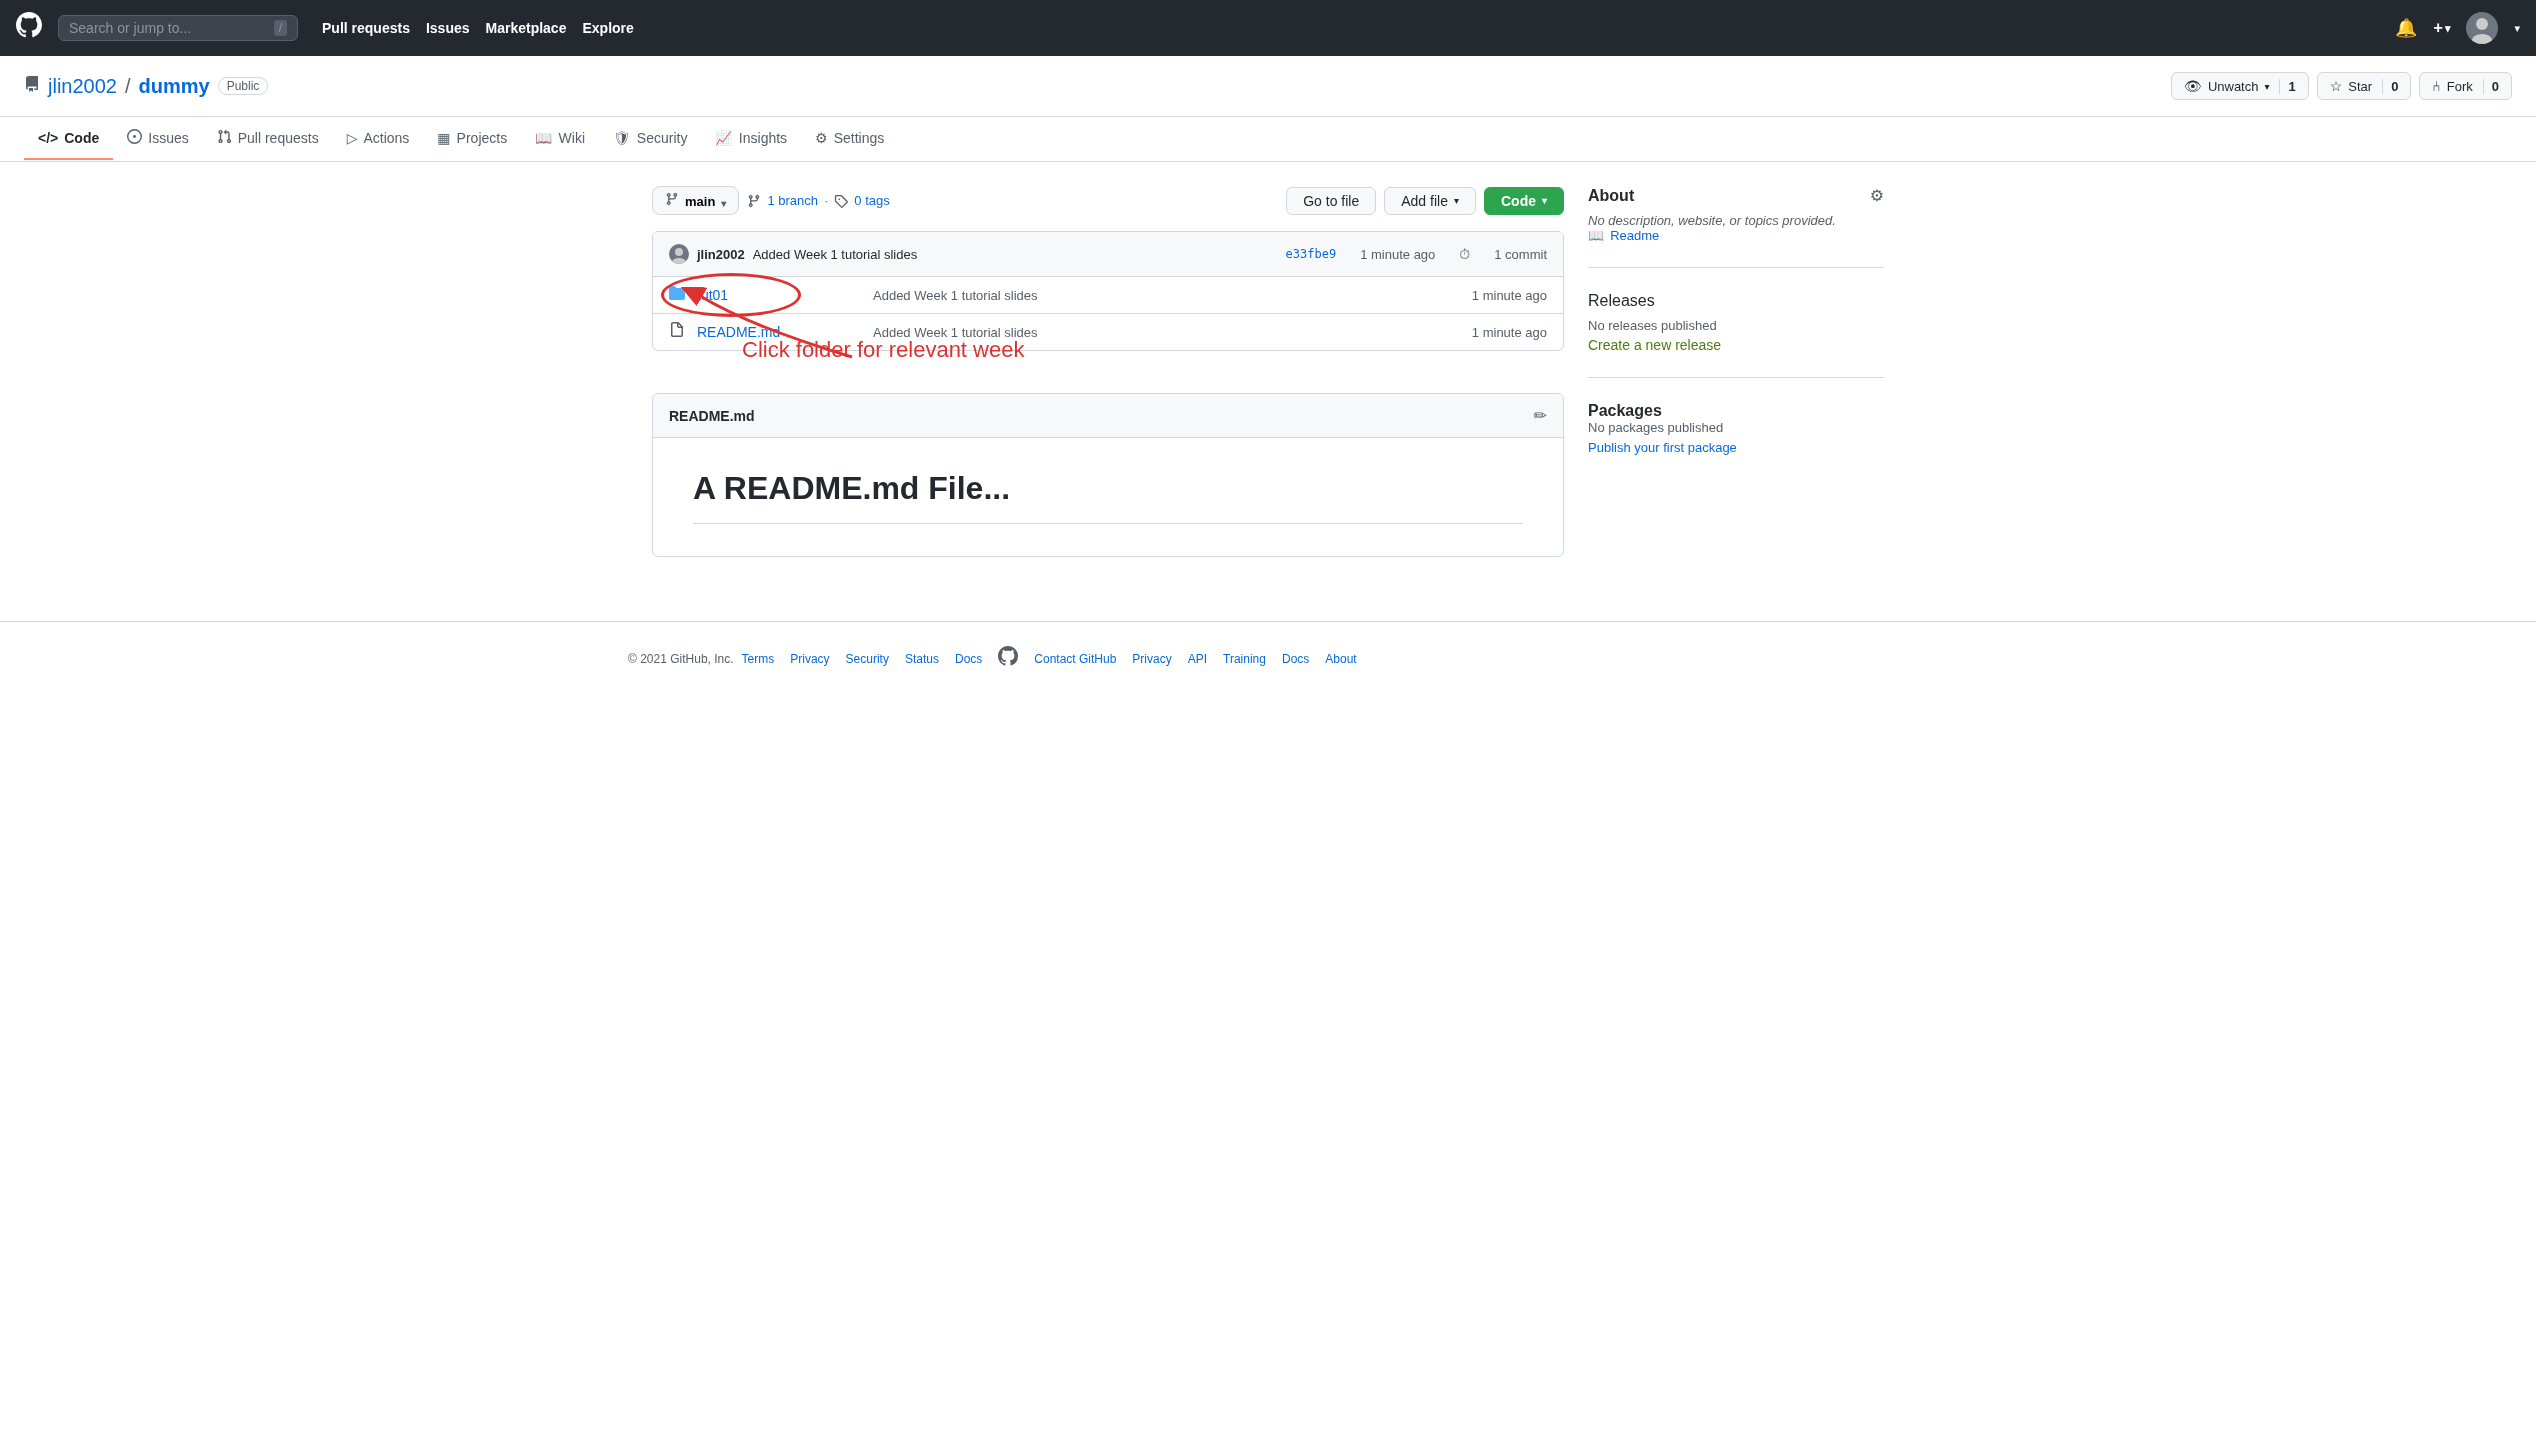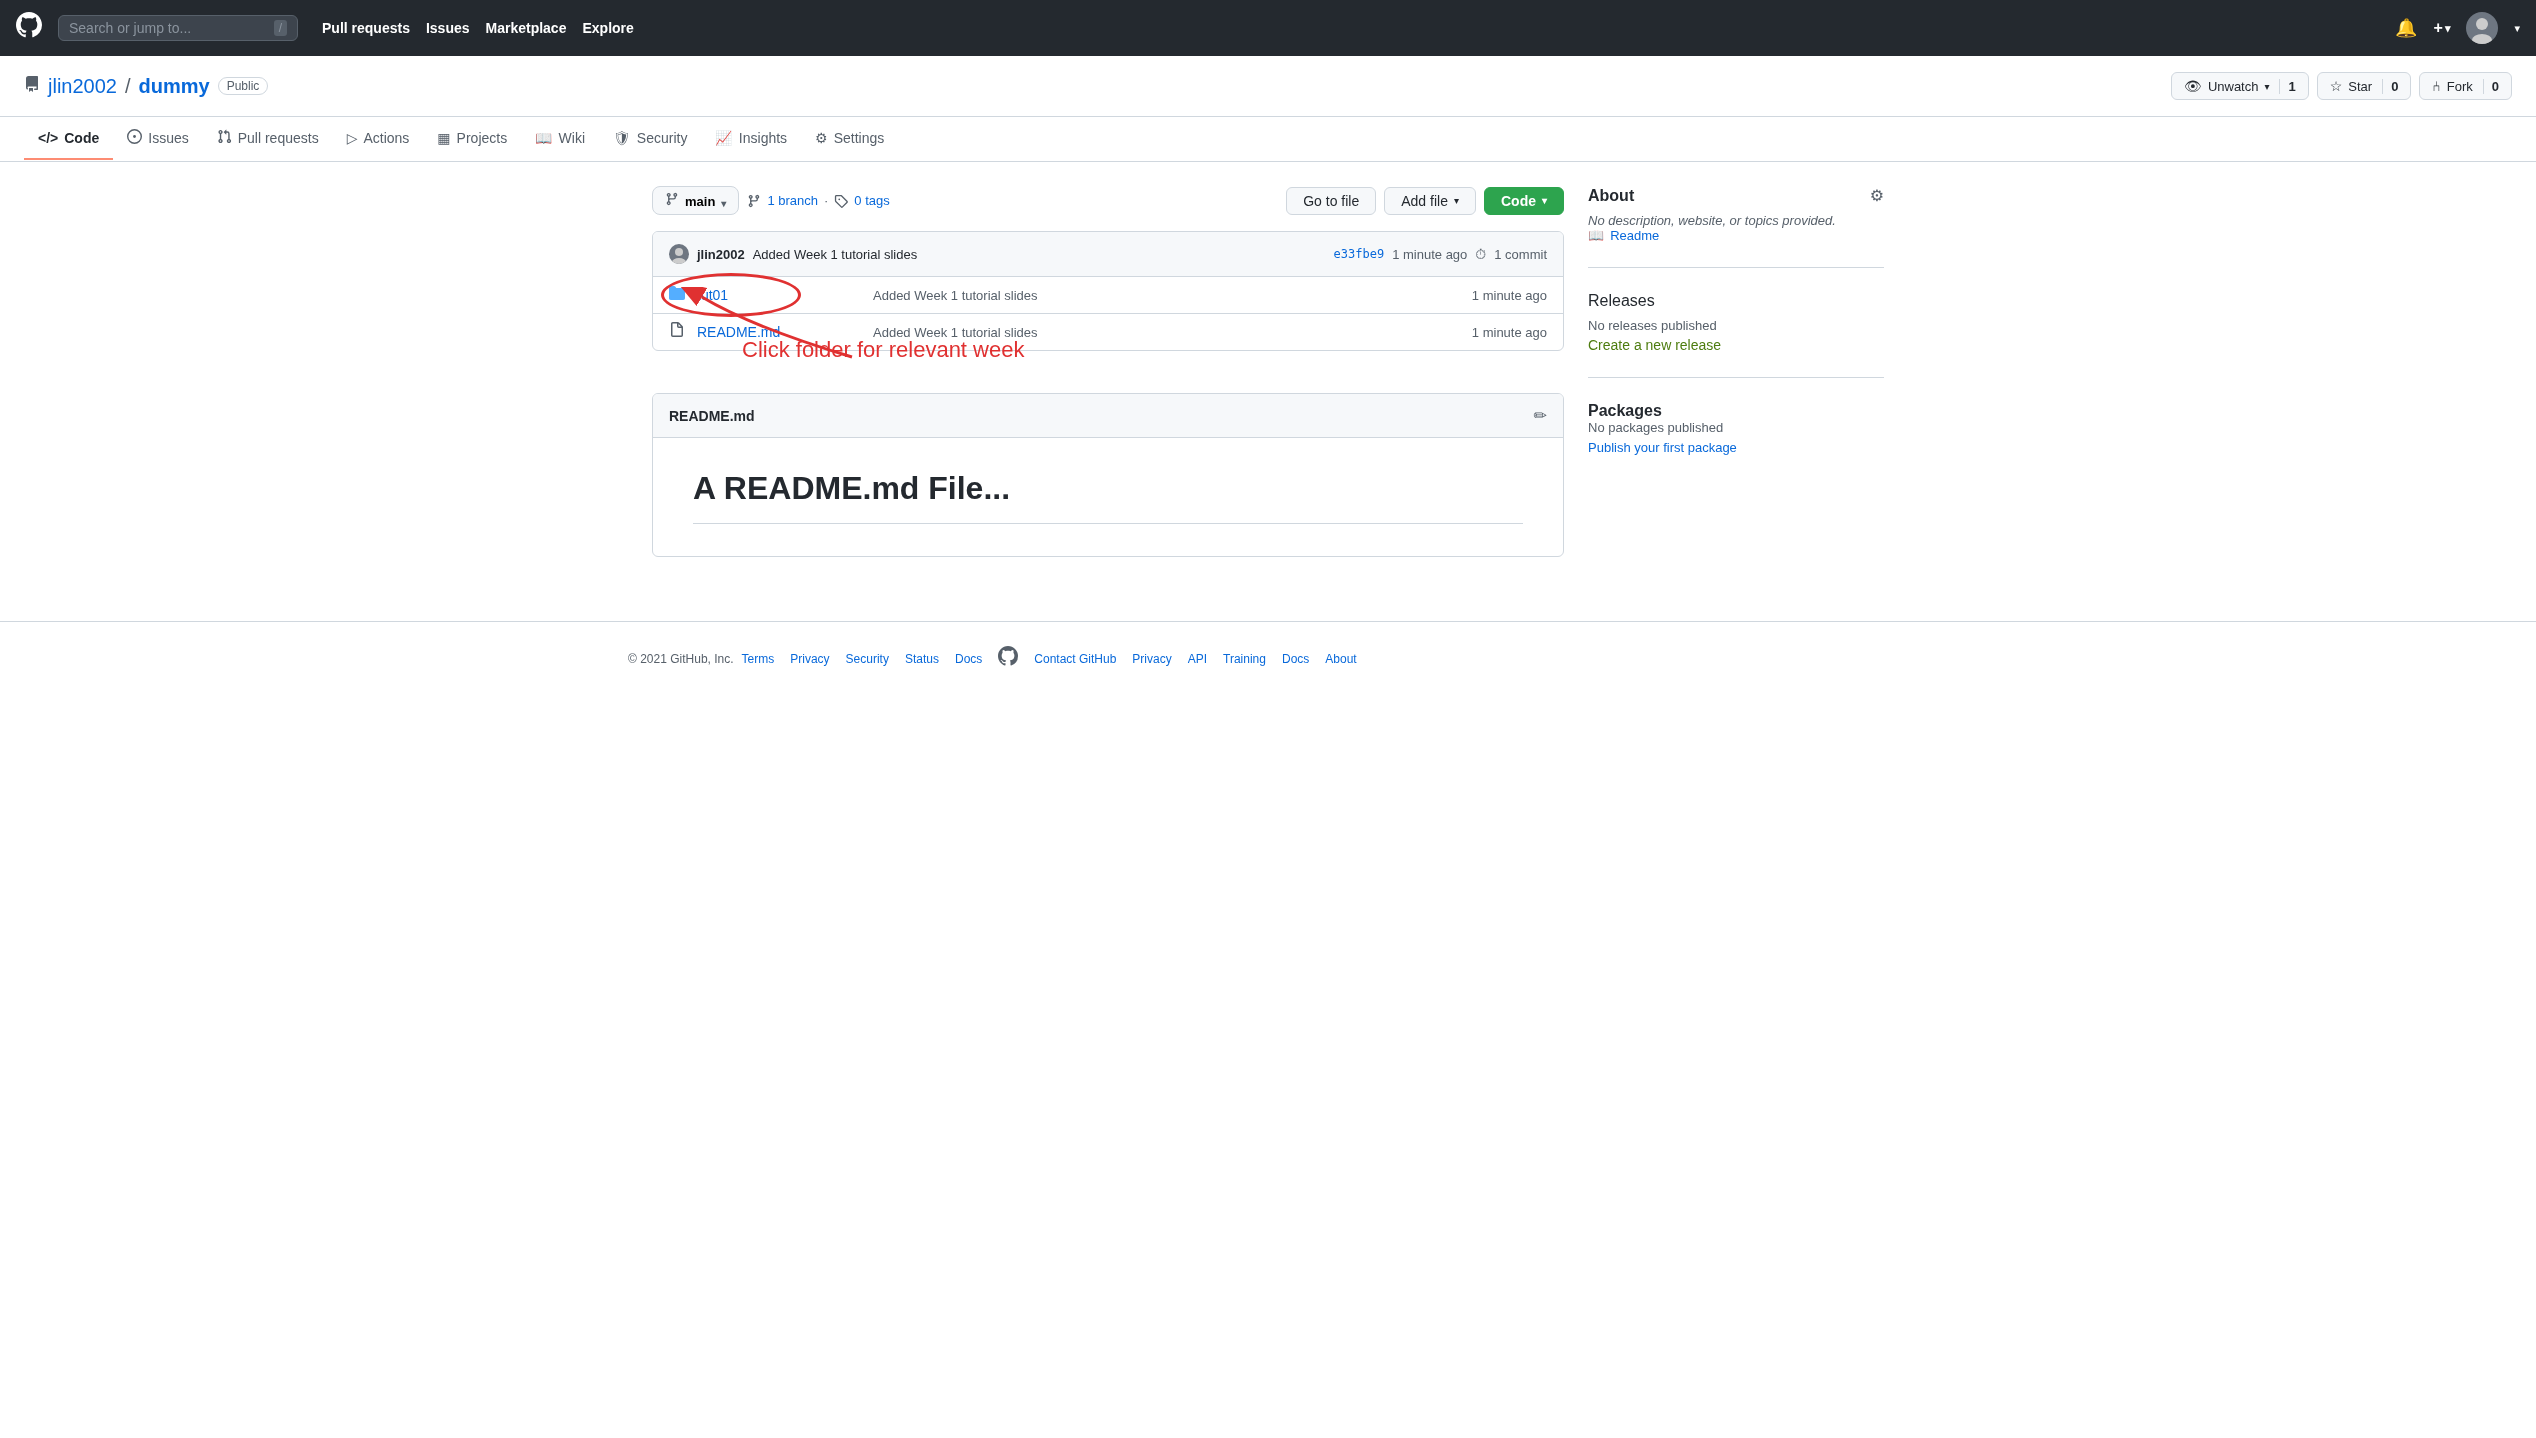--- a/index.html
+++ b/index.html
@@ -163,21 +163,21 @@
 
       <div style="display:flex; align-items:center; gap:8px; padding:12px 16px; background:#f6f8fa; border-bottom:1px solid #d0d7de;">
         <div style="width:20px; height:20px; border-radius:50%; background:#6e7681; display:flex; align-items:center; justify-content:center; overflow:hidden;">
           <svg width="20" height="20" viewBox="0 0 20 20" fill="#ccc">
               <circle cx="10" cy="8" r="4"></circle>
               <ellipse cx="10" cy="18" rx="7" ry="4"></ellipse>
             </svg>
         </div>
         <span style="font-weight:600; font-size:13px; color:#24292f; cursor:pointer;">jlin2002</span>
         <span style="font-size:13px; color:#24292f;">Added Week 1 tutorial slides</span>
-        <div style="margin-left:auto; display:flex; align-items:center; gap:8px; color:#57606a; font-size:13px;">
+        <div style="margin-left:auto; display:flex; align-items:center; gap:24px; color:#57606a; font-size:13px;">
           <a style="color:#0969da; font-size:12px; font-family:monospace; text-decoration:none;">e33fbe9</a>
           <span>1 minute ago</span>
           <span style="font-size:14px;">⏱</span>
           <a style="color:#57606a; text-decoration:none; font-size:13px;">
             <span>1</span> <span>commit</span>
           </a>
         </div>
       </div>
 
       <div style="display:flex; align-items:center; padding:8px 16px; border-bottom:1px solid #d0d7de; position:relative;">

